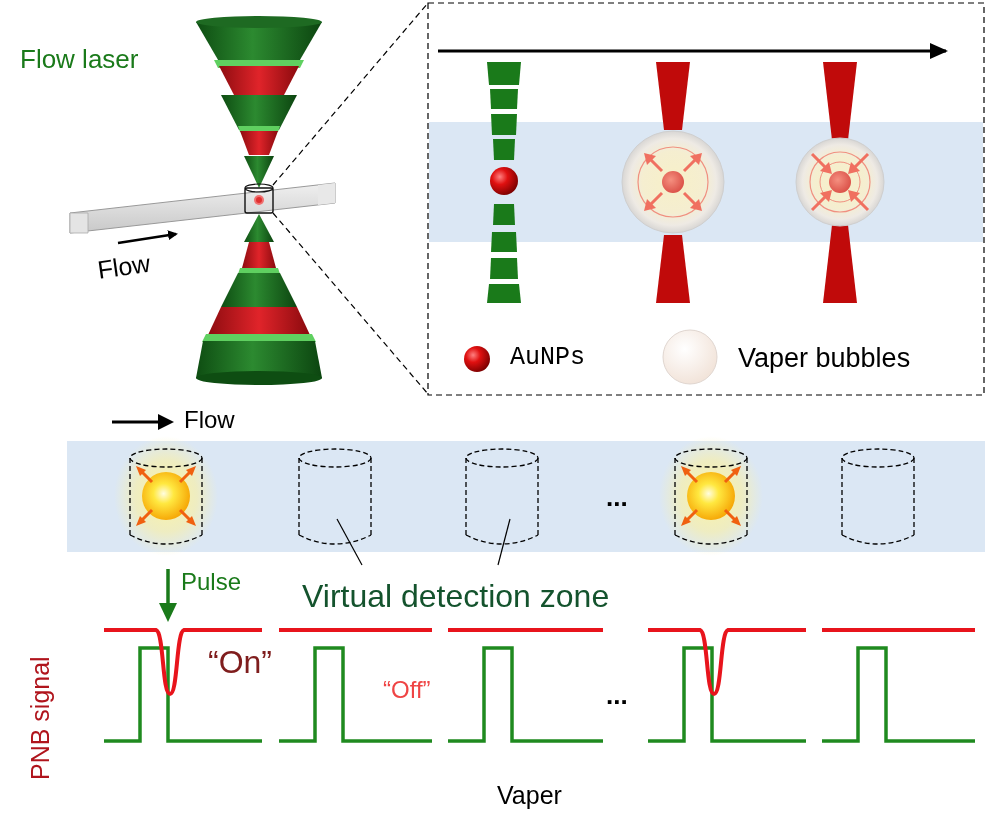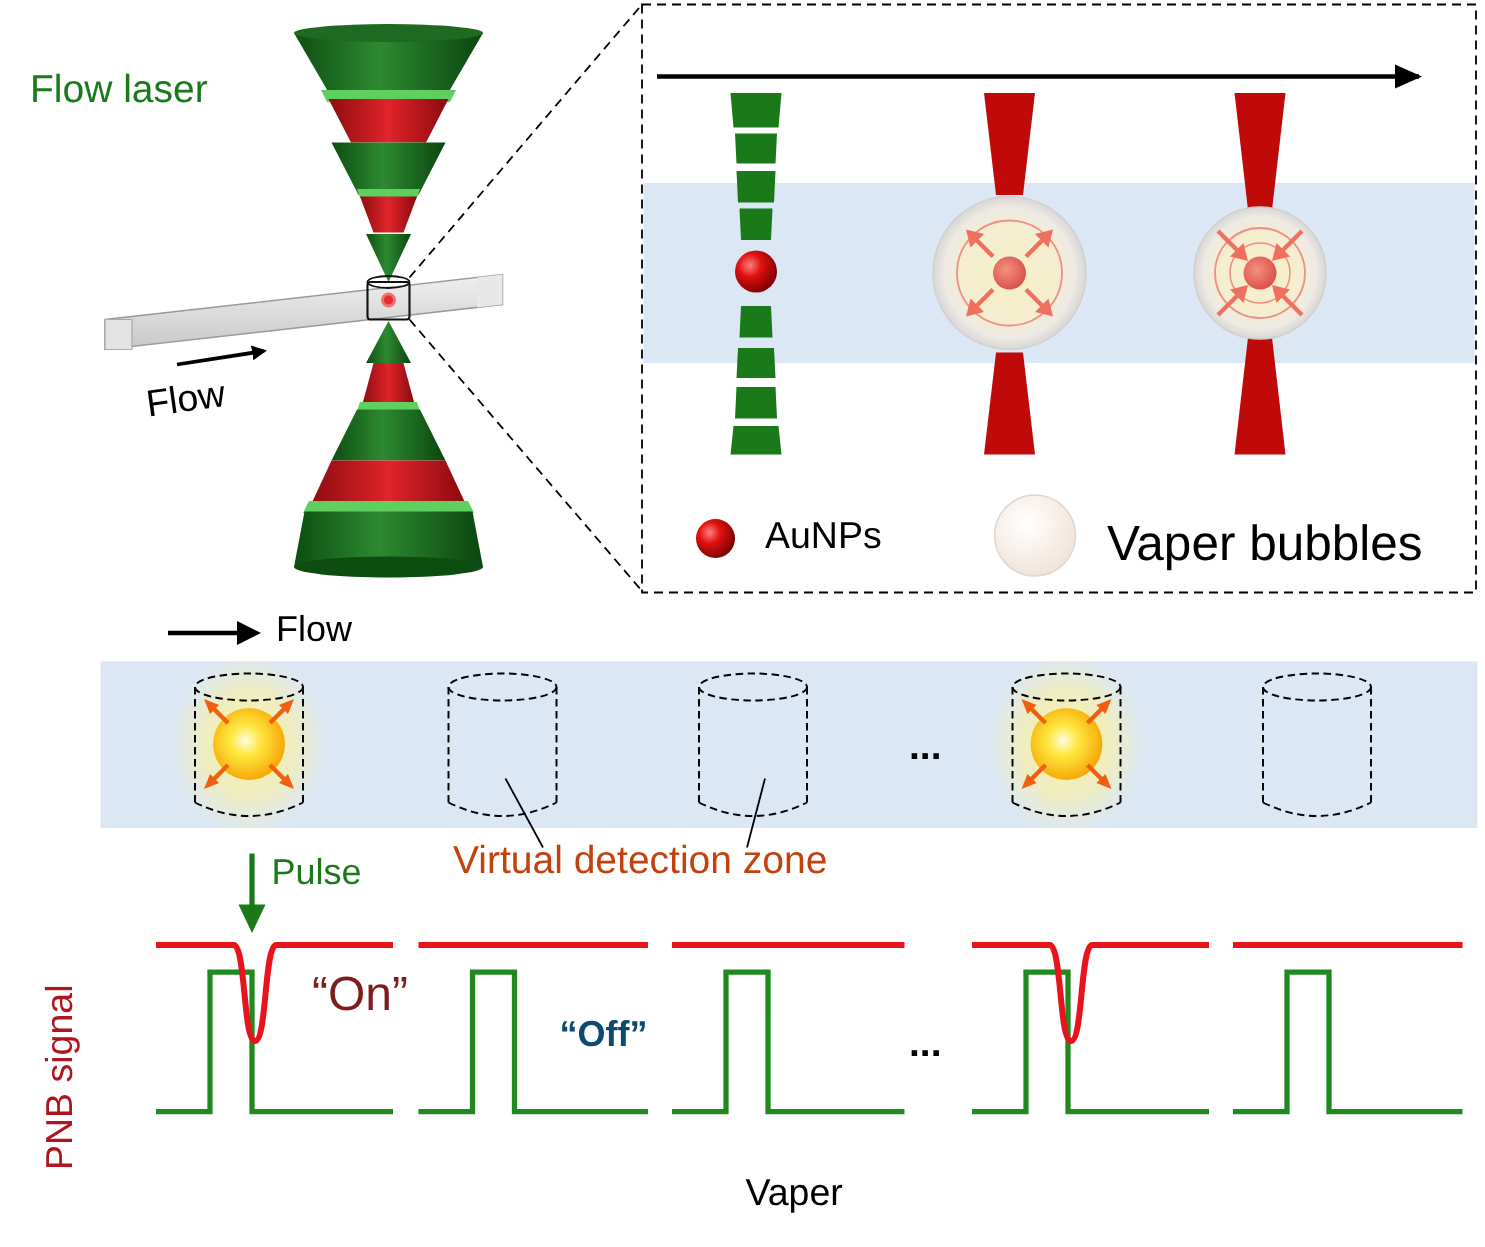--- a/index.html
+++ b/index.html
@@ -235,24 +235,24 @@
         </g>
         <g>
           <path d="M822,741 L858,741 L858,648 L886,648 L886,741 L975,741" fill="none" stroke="#1f8a1f" stroke-width="3.5"></path>
           <path d="M822,630 L975,630" fill="none" stroke="#e8141c" stroke-width="4"></path>
         </g>
       </g>
 </svg>
 
 <div class="lbl" style="left:20px;top:46px;font-size:26px;color:#1a7a1a;">Flow laser</div>
 <div class="lbl" style="left:96px;top:258px;font-size:25px;color:#000;transform:rotate(-8deg);transform-origin:left top;">Flow</div>
-<div class="lbl" style="left:510px;top:345px;font-size:25px;color:#000;">AuNPs</div>
-<div class="lbl" style="left:738px;top:345px;font-size:33px;color:#000;">Vaper bubbles</div>
+<div class="lbl" style="left:510px;top:345px;font-size:25px;color:#000;font-family:Liberation Mono, monospace;">AuNPs</div>
+<div class="lbl" style="left:738px;top:345px;font-size:27px;color:#000;">Vaper bubbles</div>
 <div class="lbl" style="left:184px;top:408px;font-size:24px;color:#000;">Flow</div>
 <div class="lbl" style="left:606px;top:484px;font-size:26px;color:#000;font-weight:bold;">...</div>
 <div class="lbl" style="left:181px;top:570px;font-size:24px;color:#1a7a1a;text-align:center;">Pulse</div>
-<div class="lbl" style="left:302px;top:560px;font-size:26px;color:#c2410c;">Virtual detection zone</div>
+<div class="lbl" style="left:302px;top:580px;font-size:32px;color:#14532d;">Virtual detection zone</div>
 <div class="lbl" style="left:208px;top:646px;font-size:32px;color:#7f1d1d;">“On”</div>
-<div class="lbl" style="left:373px;top:678px;font-size:24px;color:#0c4a6e;font-weight:bold;">“Off”</div>
+<div class="lbl" style="left:383px;top:678px;font-size:24px;color:#ef4444;">“Off”</div>
 <div class="lbl" style="left:606px;top:682px;font-size:26px;color:#000;font-weight:bold;">...</div>
 <div class="lbl" style="left:28px;top:780px;font-size:25px;color:#b0141c;transform:rotate(-90deg);transform-origin:left top;">PNB signal</div>
 <div class="lbl" style="left:497px;top:783px;font-size:25px;color:#000;">Vaper</div>
 </div>
 
 </body></html>

